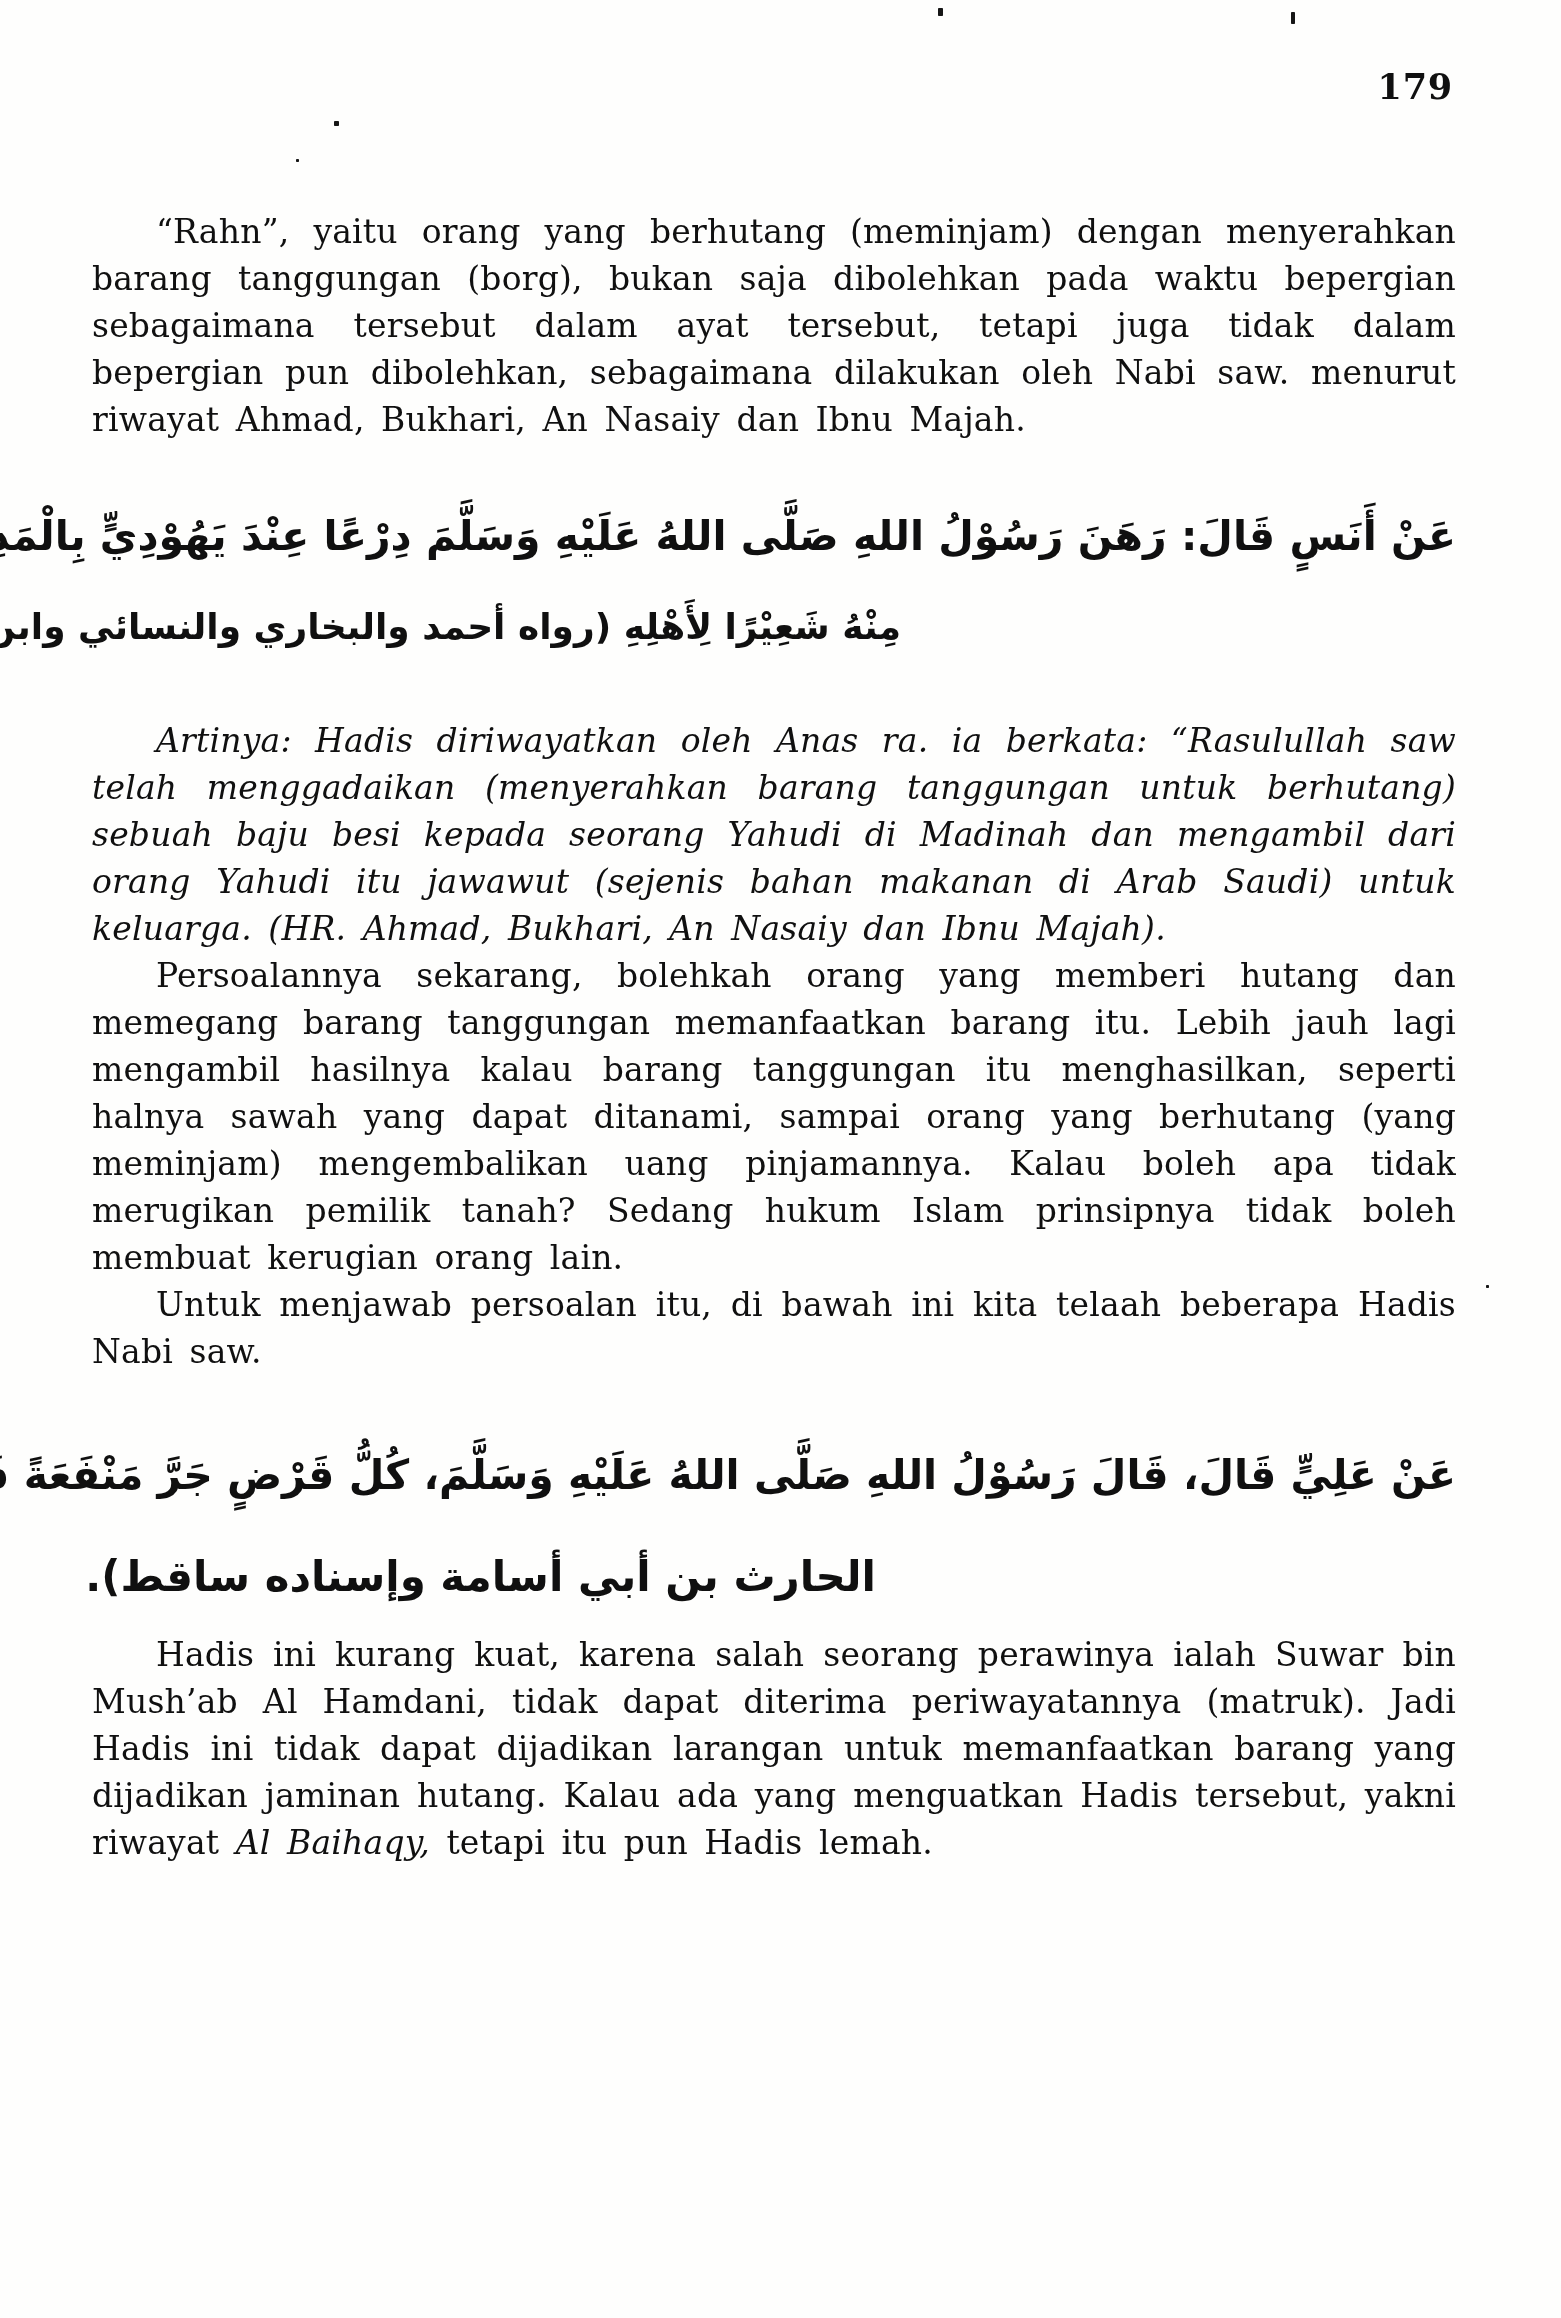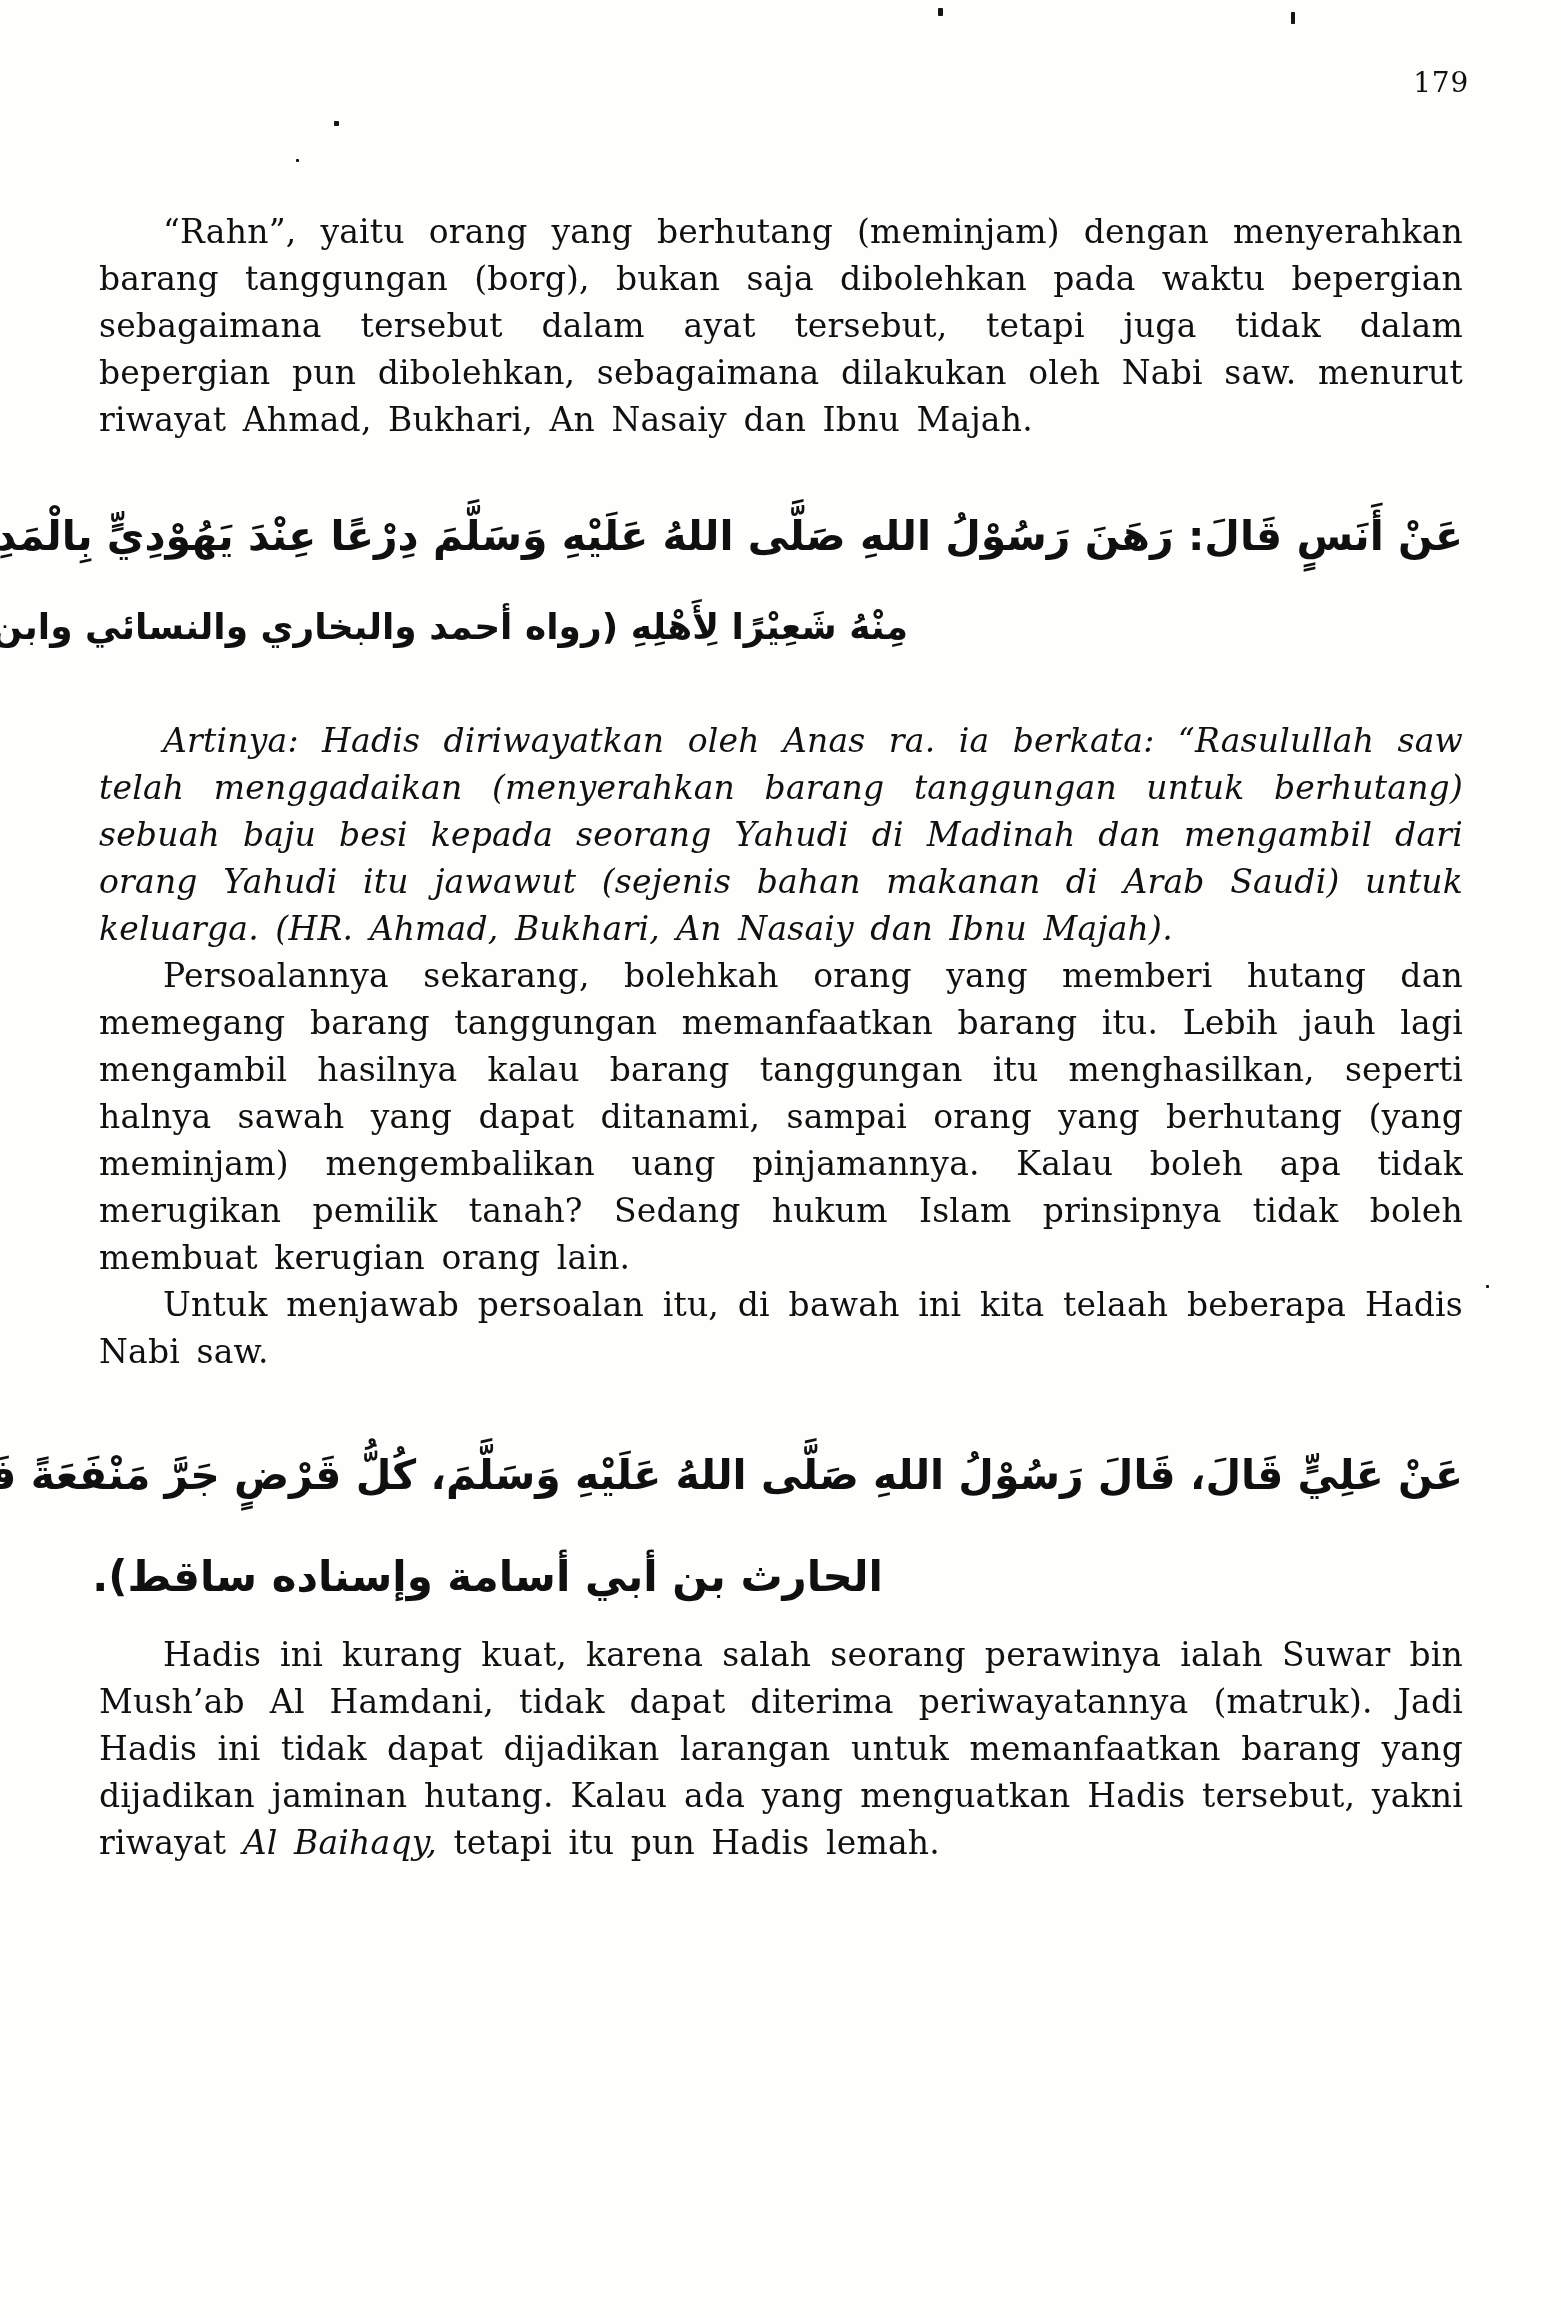--- a/index.html
+++ b/index.html
@@ -6,25 +6,25 @@
   .page{
     position:relative;
     width:1561px;height:2319px;
     margin:0 auto;
     background:#fefefd;
     color:#101010;
     font-family:"DejaVu Serif","Liberation Serif",serif;
     overflow:hidden;
   }
   .page-number{
-    position:absolute;top:66px;right:92px;
-    font-size:28px;font-weight:400;letter-spacing:0.8px;
+    position:absolute;top:66px;right:108px;
+    font-size:35px;font-weight:700;letter-spacing:0.8px;
   }
   .body-block{
-    position:absolute;left:99px;top:208px;width:1364px;
+    position:absolute;left:92px;top:208px;width:1364px;
   }
   .para{
     margin:0;
     font-size:33px;
     line-height:47px;
     text-align:justify;
     word-spacing:5.8px;
     letter-spacing:0.2px;
   }
   .indent{text-indent:64px;}

